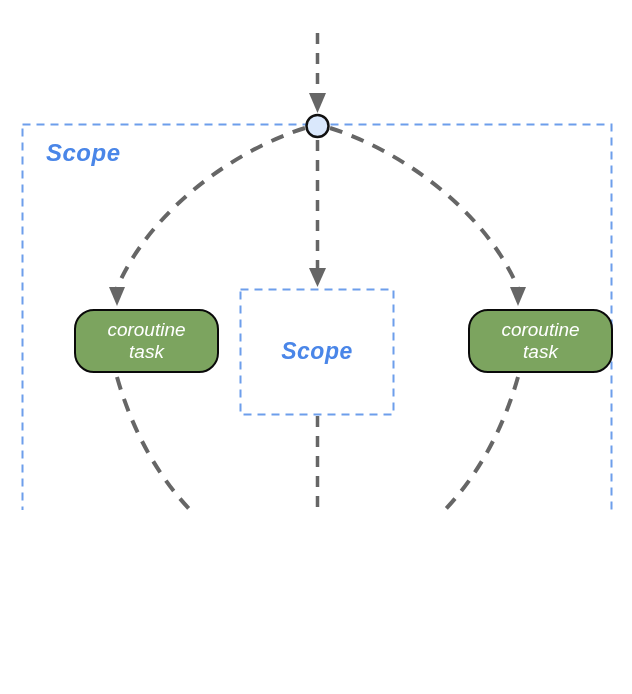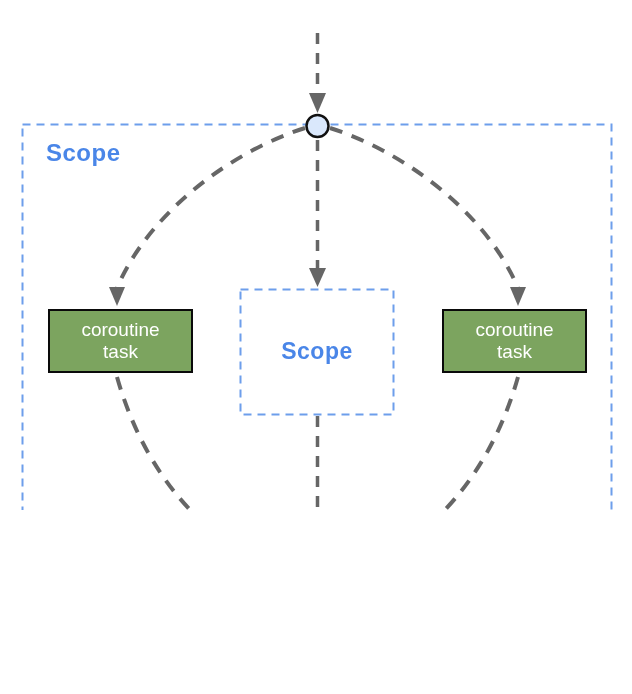--- a/index.html
+++ b/index.html
@@ -3,20 +3,21 @@
 <meta charset="utf-8">
 <style>
   html, body { margin: 0; padding: 0; background: #ffffff; }
   .canvas {
     position: relative;
     width: 632px;
     height: 510px;
     background: var(--background, #ffffff);
     font-family: "Liberation Sans", sans-serif;
     overflow: hidden;
+    font-style: italic;
   }
   .canvas svg { position: absolute; left: 0; top: 0; }
 
   .scope-rect {
     fill: none;
     stroke: var(--scope-border, #6D9EEB);
     stroke-width: 2;
     stroke-dasharray: 8 6;
   }
   .scope-rect.inner { fill: #ffffff; }
@@ -66,29 +67,30 @@
     letter-spacing: 0.5px;
   }
   .task {
     position: absolute;
     top: 309px;
     width: 145px;
     height: 64px;
     box-sizing: border-box;
     background: var(--task-fill, #7CA45F);
     border: 2.5px solid var(--task-border, #0a0a0a);
-    border-radius: 0;
+    border-radius: 20px;
     display: flex;
     align-items: center;
     justify-content: center;
     text-align: center;
     color: var(--task-text, #ffffff);
     font-size: 19px;
     line-height: 22px;
     white-space: pre-line;
+    margin-left: 26px;
   }
   .task.left { left: 48px; }
   .task.right { left: 442px; }
 </style>
 </head>
 <body>
 
 <div class="canvas">
 
   <svg width="632" height="694" viewBox="0 0 632 694">

